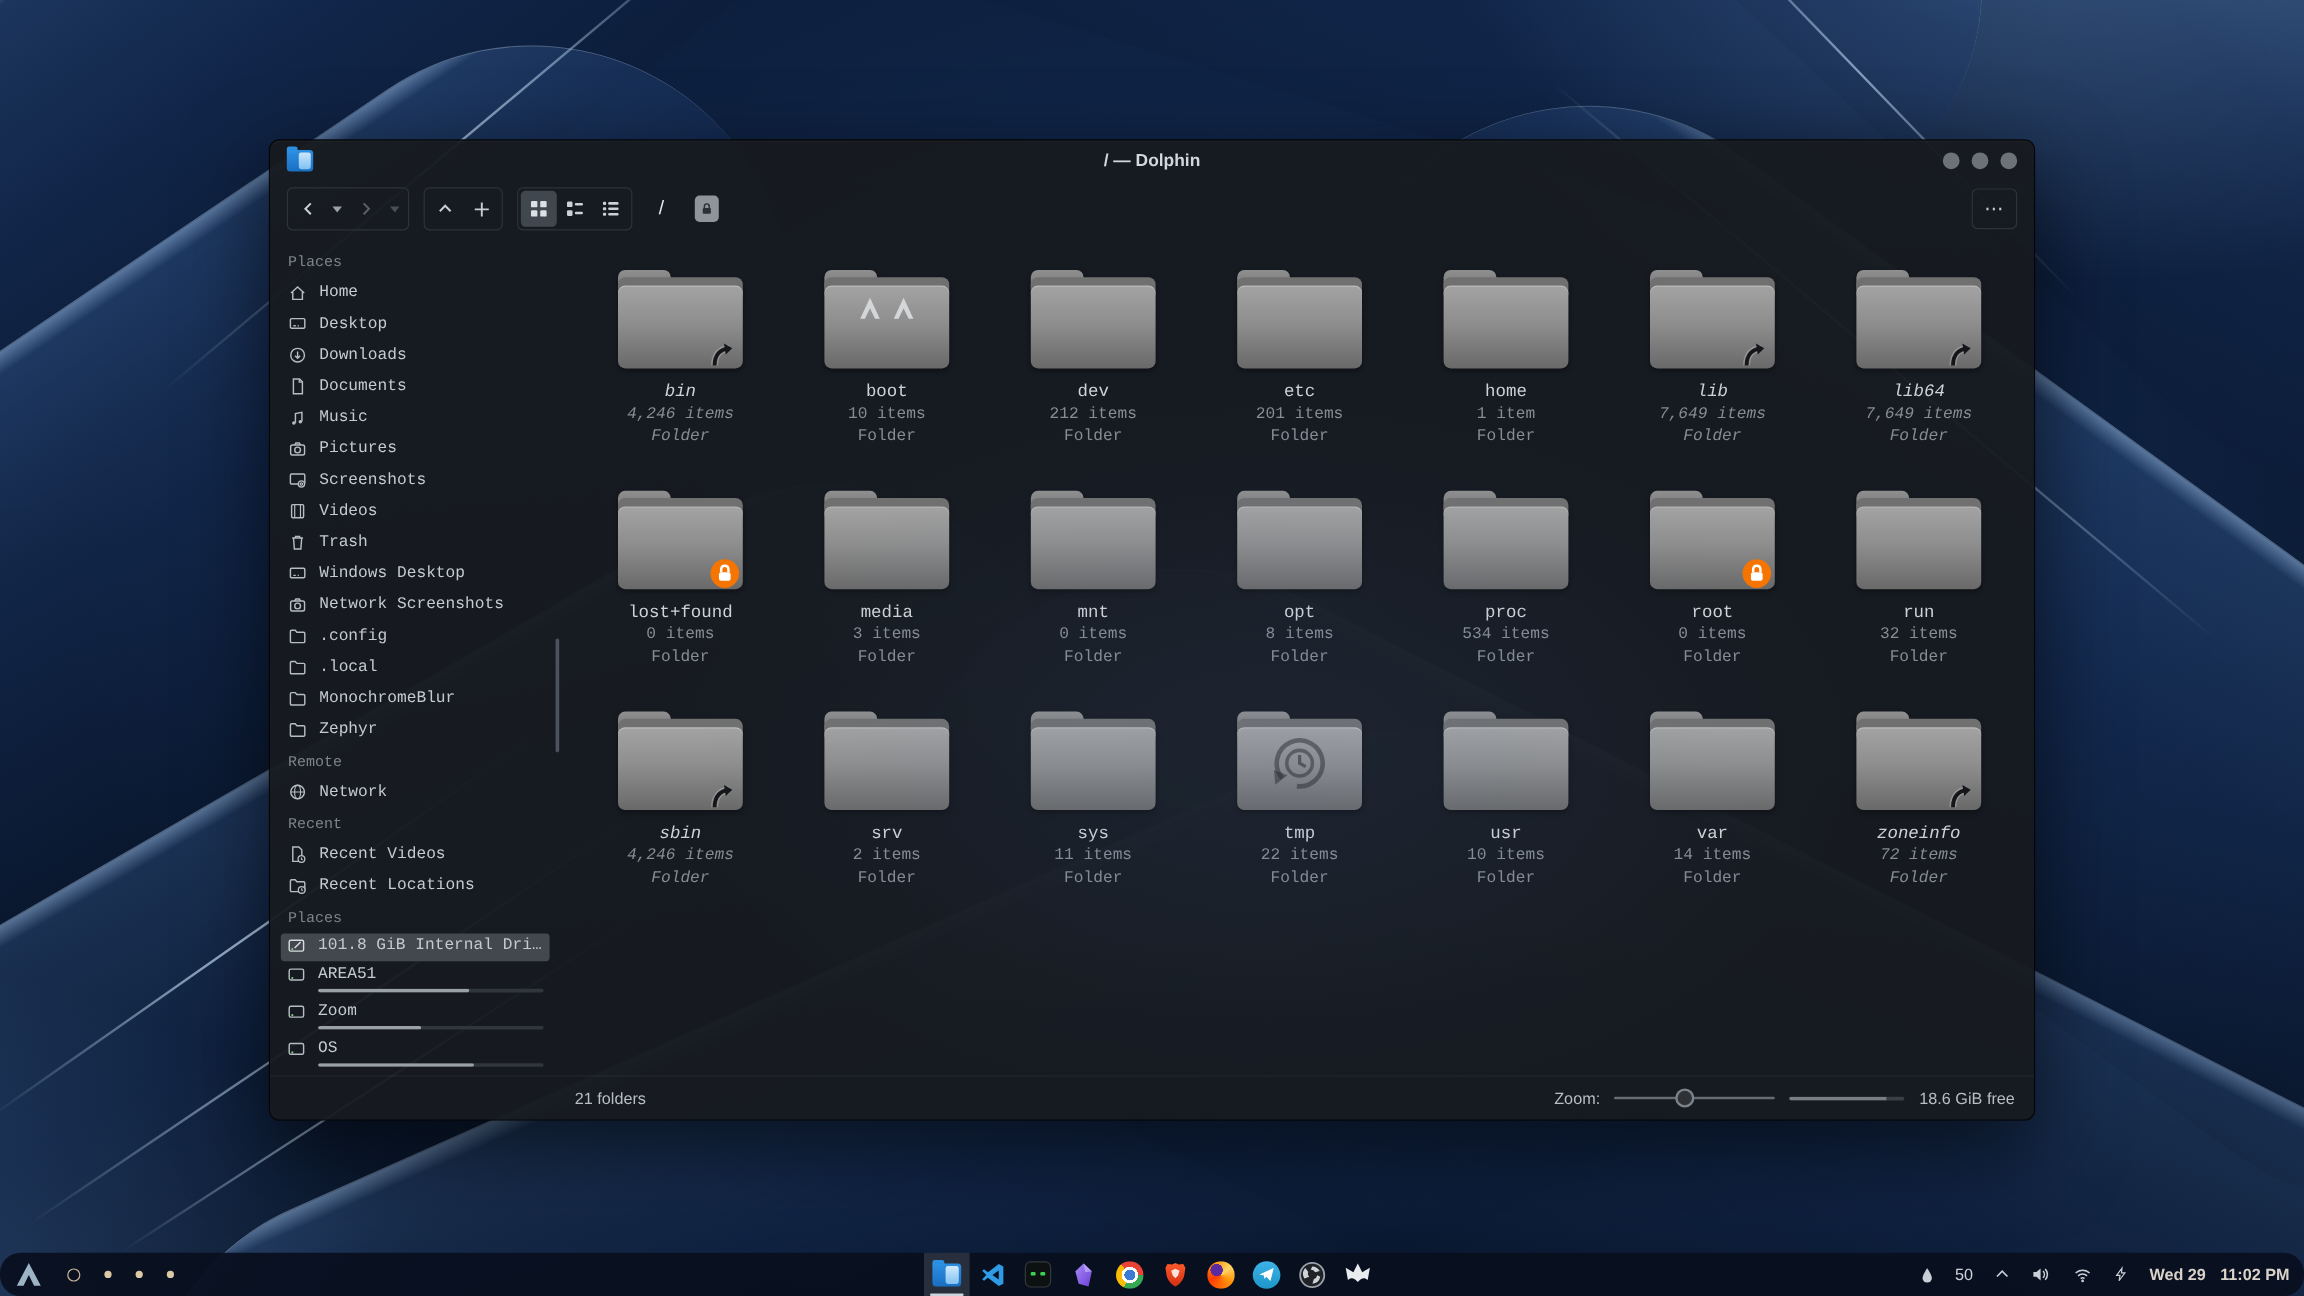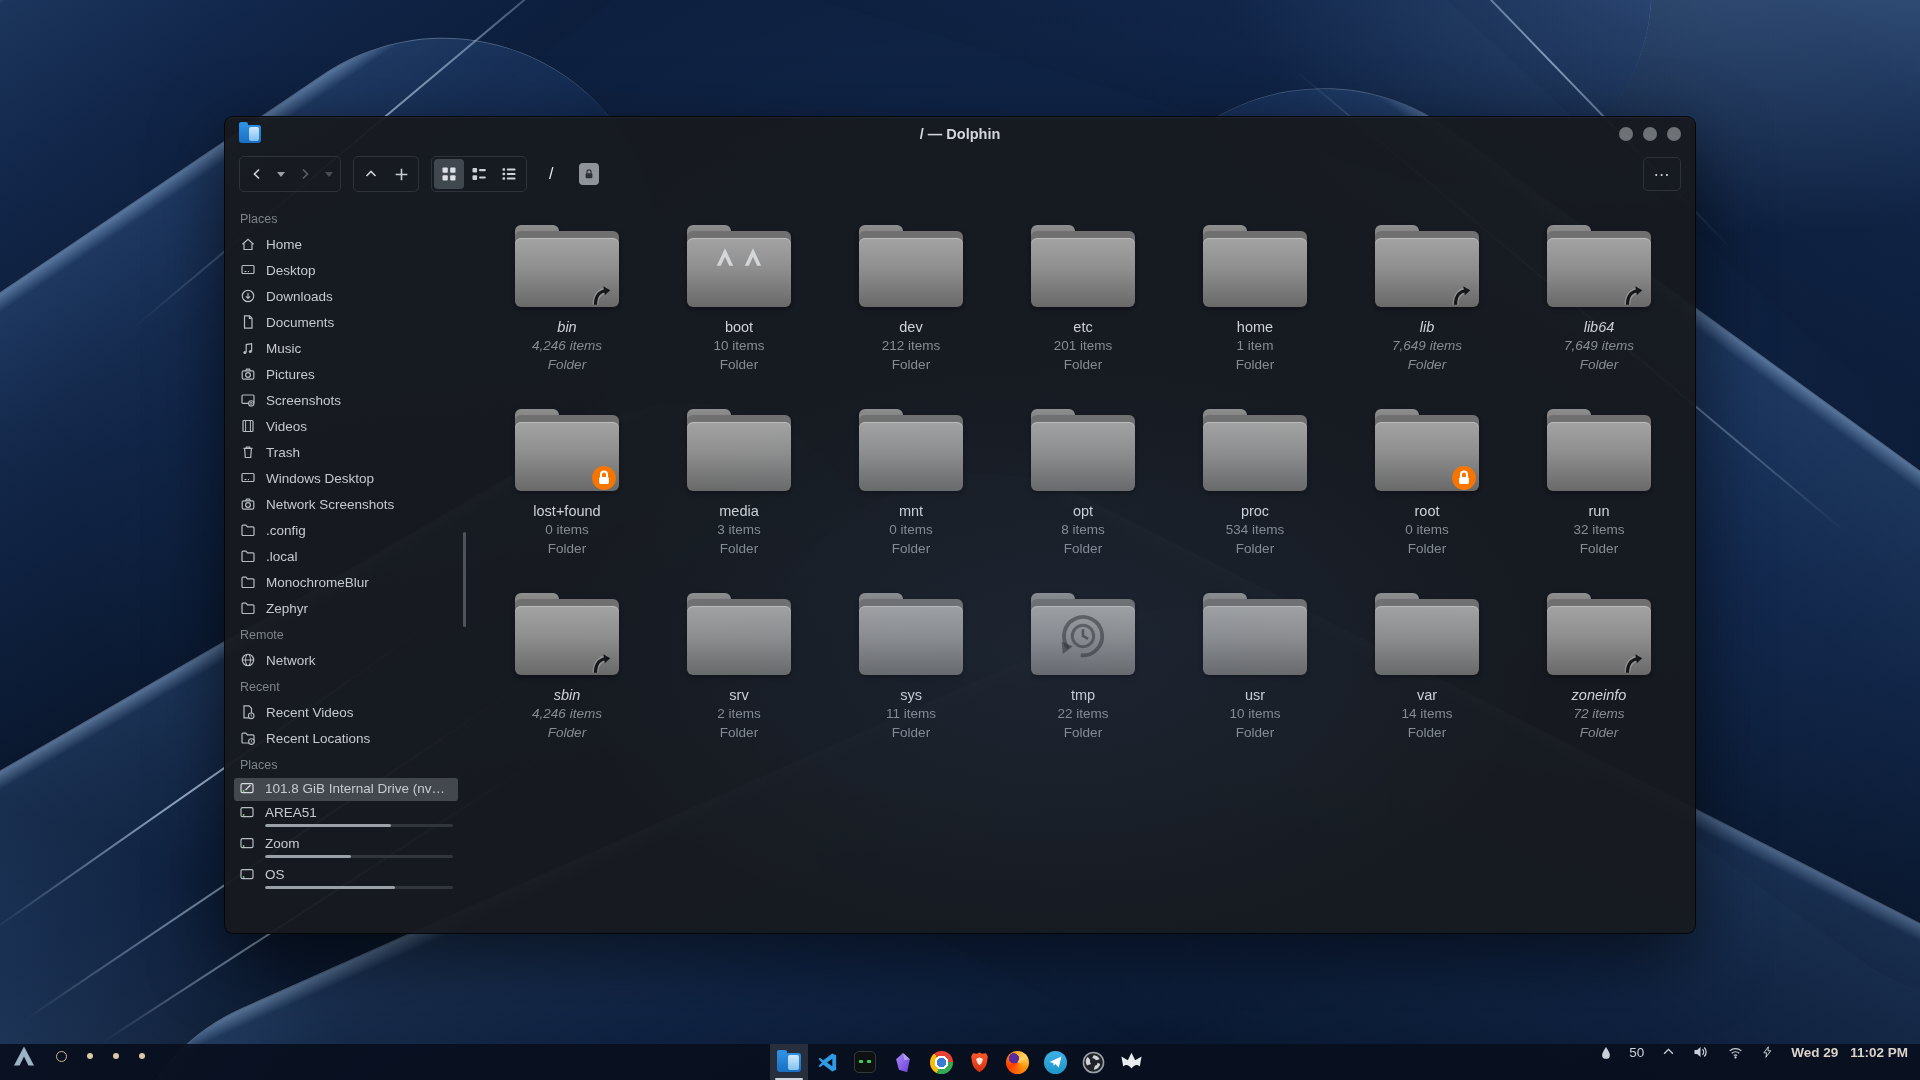--- a/index.html
+++ b/index.html
@@ -40,21 +40,21 @@
   .tbtn.sel{background:#41474e;}
   .tbtn.dim{opacity:.38;}
   .caret{width:0;height:0;border-left:4px solid transparent;border-right:4px solid transparent;border-top:5px solid #9aa0a7;}
   .tbtn.caretbtn{width:18px;}
   .crumb{color:#e8ebee;font-size:16px;margin-left:10px;}
   .lockbadge{width:20px;height:22px;border-radius:4px;background:#8f949b;display:flex;align-items:center;justify-content:center;margin-left:14px;}
   .spacer{flex:1;}
   .overflow{width:36px;height:32px;border:1px solid #2e3339;border-radius:5px;display:flex;align-items:center;justify-content:center;color:#c8cdd2;font-size:16px;letter-spacing:1px;}
 
   
-  .content{flex:1;display:flex;min-height:0;}
+  .content{flex:1;display:flex;min-height:0;font-family:Liberation Mono, monospace;}
   .sidebar{width:242px;flex:0 0 auto;padding-top:8px;position:relative;}
   .shead{padding:7px 15px 5px;color:#7d848c;font-size:12.5px;}
   .sitem{height:26px;display:flex;align-items:center;gap:10px;padding:0 15px;color:#c5cacf;font-size:13.5px;white-space:nowrap;}
   .sico{width:16px;height:16px;flex:0 0 auto;display:block;}
   .sbar-scroll{position:absolute;right:1px;top:335px;width:3px;height:95px;border-radius:2px;background:#4c535c;}
   .dev{margin:1px 9px;padding:2px 5px 5px;border-radius:3px;}
   .dev.selected{background:#43484f;}
   .drow{display:flex;align-items:center;gap:10px;color:#c5cacf;font-size:13.5px;white-space:nowrap;overflow:hidden;}
   .dlabel{overflow:hidden;text-overflow:ellipsis;}
   .dbar{margin:4px 0 0 26px;height:3px;border-radius:2px;background:#31363c;position:relative;overflow:hidden;}
@@ -84,21 +84,21 @@
   .st-left{position:absolute;left:254px;top:0;height:36px;display:flex;align-items:center;color:#b9bec4;font-size:13.5px;}
   .st-right{position:absolute;right:16px;top:0;height:36px;display:flex;align-items:center;gap:12px;color:#b9bec4;font-size:13.5px;}
   .slider{position:relative;width:134px;height:18px;}
   .slider .track{position:absolute;left:0;right:0;top:8px;height:2px;background:#666c74;border-radius:1px;}
   .slider .handle{position:absolute;top:1px;width:16px;height:16px;margin-left:-8px;border-radius:50%;background:#2e3237;border:2px solid #7b828a;box-sizing:border-box;}
   .freebar{position:relative;width:96px;height:3px;border-radius:2px;background:#3a3f45;overflow:hidden;}
   .ffill{position:absolute;left:0;top:0;bottom:0;background:#777e86;}
 
   
   .taskbar{position:absolute;left:0;right:0;bottom:0;height:36px;background:rgba(9,15,30,.93);
-    display:flex;align-items:flex-start;padding:0 12px;box-sizing:border-box;}
+    display:flex;align-items:center;padding:0 12px;box-sizing:border-box;border-radius:17px;}
   .tb-left{display:flex;align-items:center;gap:20px;}
   .pager{display:flex;align-items:center;gap:20px;}
   .pring{width:11px;height:11px;border:1.6px solid #c9b795;border-radius:50%;box-sizing:border-box;}
   .pdot{width:6px;height:6px;border-radius:50%;background:#dcc9a6;}
   .tb-center{position:absolute;left:50%;top:0;transform:translateX(-50%);height:36px;display:flex;align-items:stretch;}
   .app{width:38px;display:flex;align-items:center;justify-content:center;position:relative;}
   .app.active{background:rgba(255,255,255,.13);}
   .app.active::after{content:"";position:absolute;left:5px;right:5px;bottom:0;height:2px;background:#cdd4db;border-radius:1px;}
   .tb-right{margin-left:auto;display:flex;align-items:center;gap:17px;color:#ccd1d7;}
   .trtext{font-size:13.5px;}
@@ -704,20 +704,36 @@
             </div>
             <div class="fname">zoneinfo</div>
             <div class="fsub">72 items</div>
             <div class="fsub">Folder</div>
           </div>
 
         </div>
       </div>
     </div>
 
+    <div class="status">
+      <div class="st-left">
+          <span>21 folders</span>
+        </div>
+      <div class="st-right">
+        <span>Zoom:</span>
+        <div class="slider">
+          <div class="track"></div>
+          <div class="handle" style="left: 44%;"></div>
+        </div>
+        <div class="freebar">
+            <div class="ffill" style="width: 84%;"></div>
+          </div>
+        <span>18.6 GiB free</span>
+      </div>
+    </div>
   </div>
 
   <div class="taskbar">
     <div class="tb-left">
       <svg width="24" height="24" viewBox="0 0 24 24">
           <polygon points="12,2.5 22,21.5 16.4,21.5 12,12.6 7.6,21.5 2,21.5" fill="#9db4c6"></polygon>
         </svg>
       <div class="pager">
         <span class="pring"></span>
         <span class="pdot"></span>

